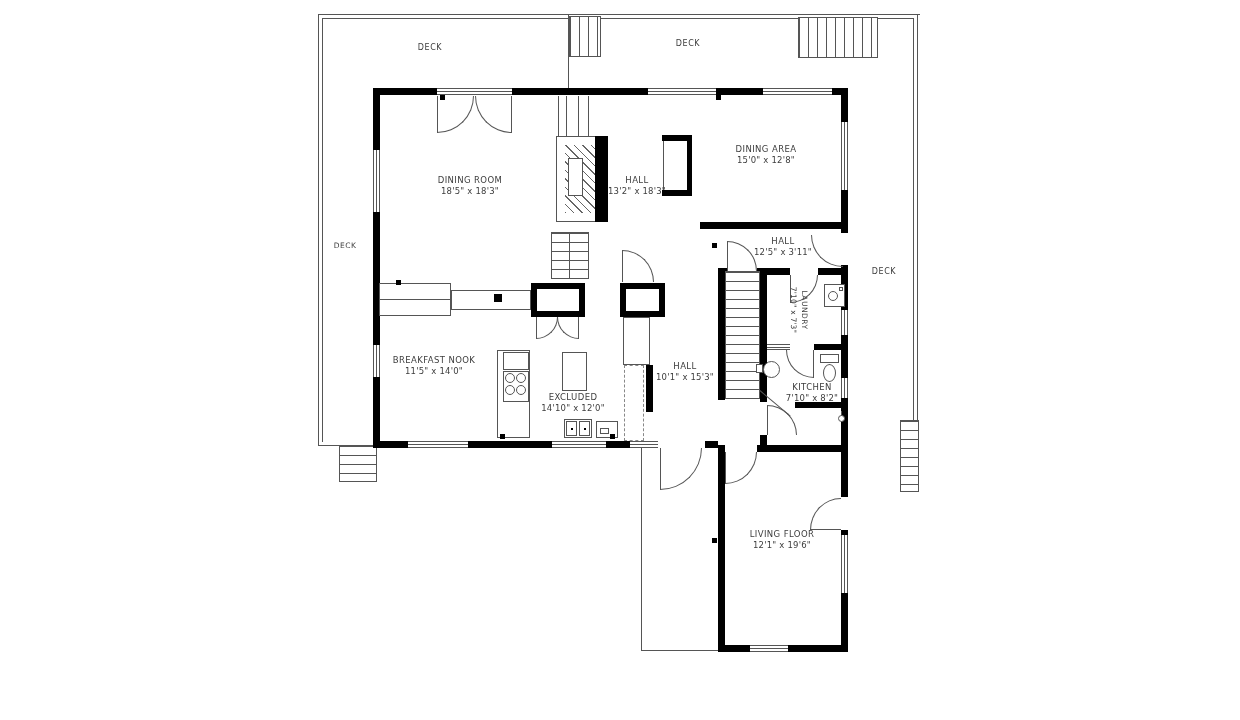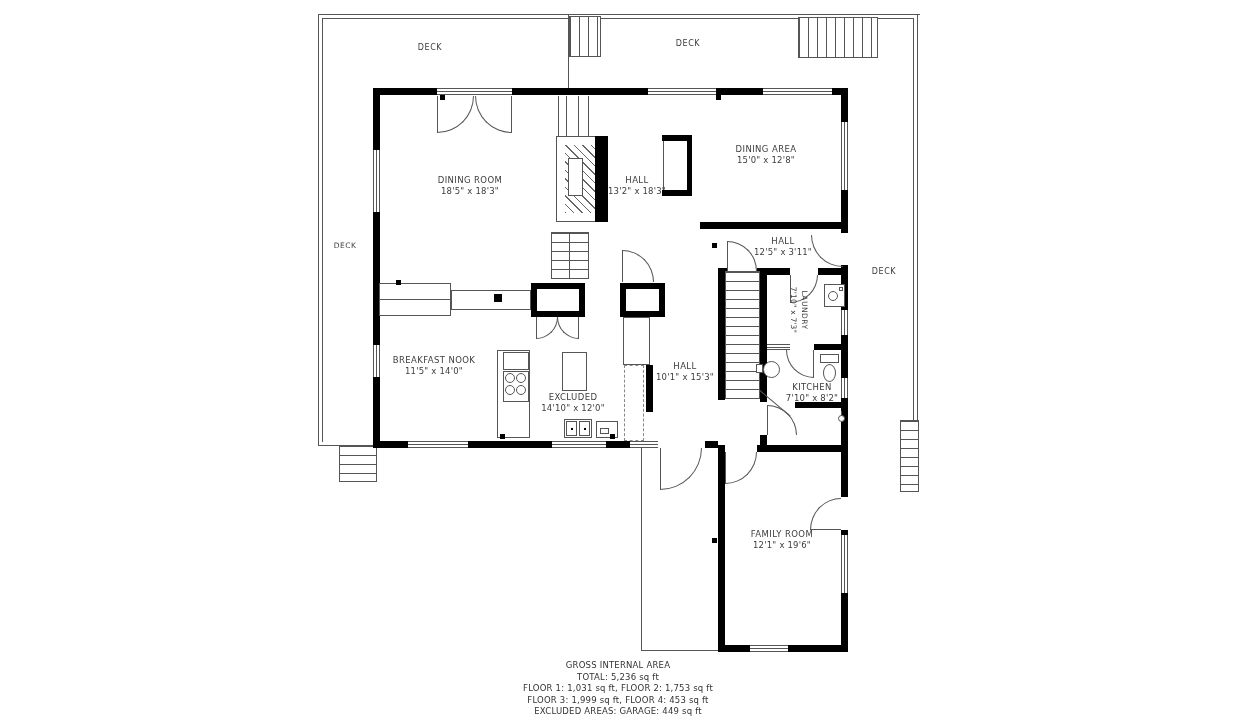--- a/index.html
+++ b/index.html
@@ -233,25 +233,18 @@
   </div>
   <div class="lbl" style="left:685px;top:372px">
     <div class="nm">HALL</div>
     <div class="dm">10'1" x 15'3"</div>
   </div>
   <div class="lbl" style="left:812px;top:393px">
     <div class="nm">KITCHEN</div>
     <div class="dm">7'10" x 8'2"</div>
   </div>
   <div class="lbl" style="left:782px;top:540px">
-    <div class="nm">FAMILY ROOM</div>
+    <div class="nm">LIVING FLOOR</div>
     <div class="dm">12'1" x 19'6"</div>
   </div>
 
-  <div class="summary" style="left:618px;top:660px">
-    <div>GROSS INTERNAL AREA</div>
-    <div>TOTAL: 5,236 sq ft</div>
-    <div>FLOOR 1: 1,031 sq ft, FLOOR 2: 1,753 sq ft</div>
-    <div>FLOOR 3: 1,999 sq ft, FLOOR 4: 453 sq ft</div>
-    <div>EXCLUDED AREAS: GARAGE: 449 sq ft</div>
-  </div>
 
 </div>
 
 </body></html>

